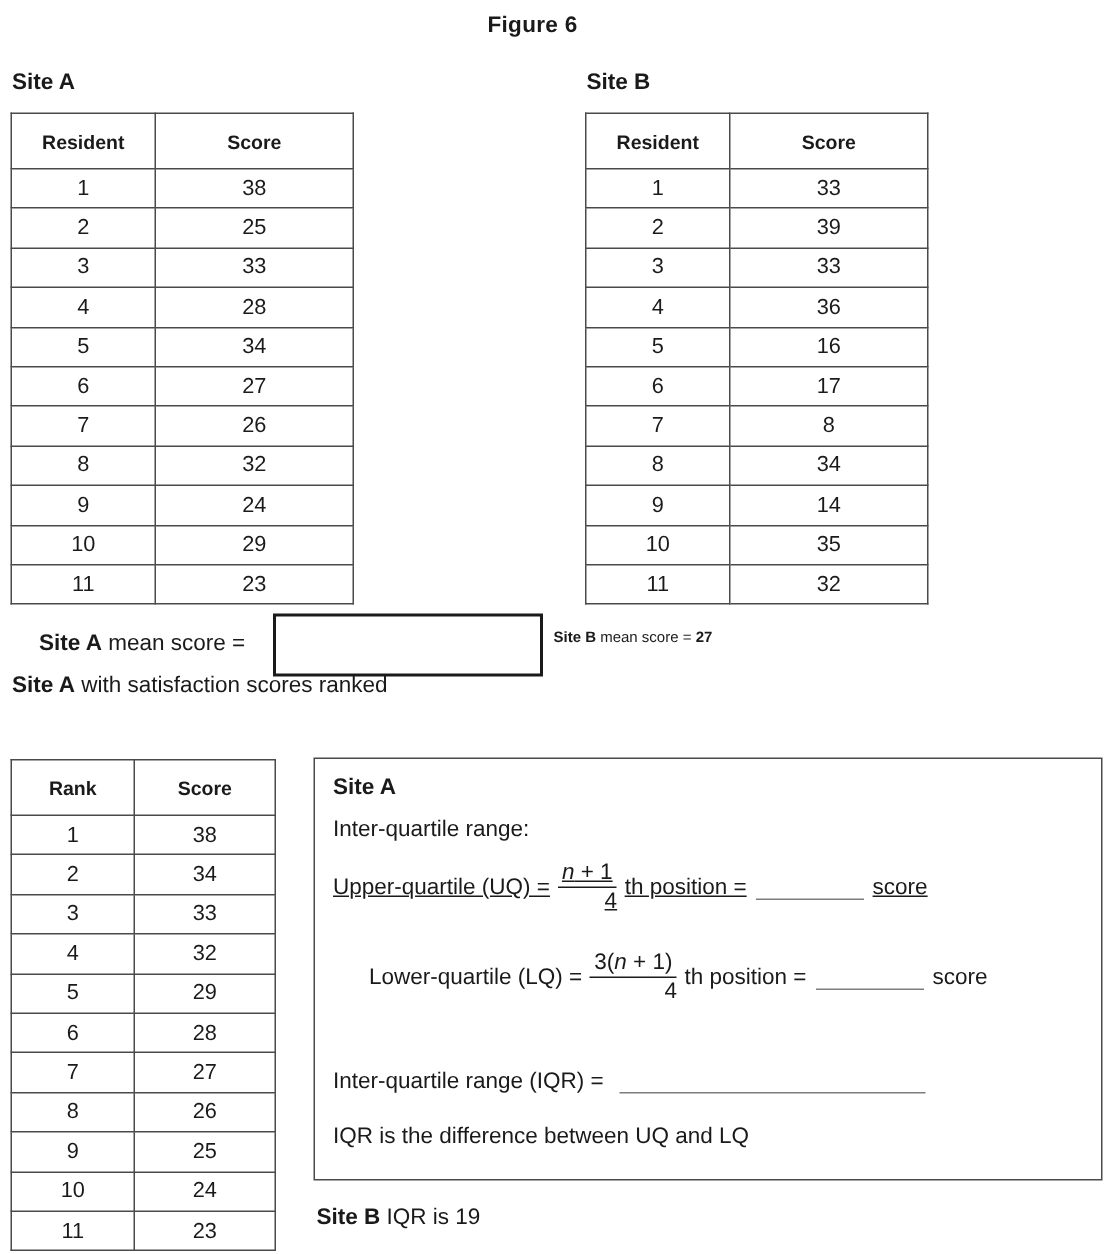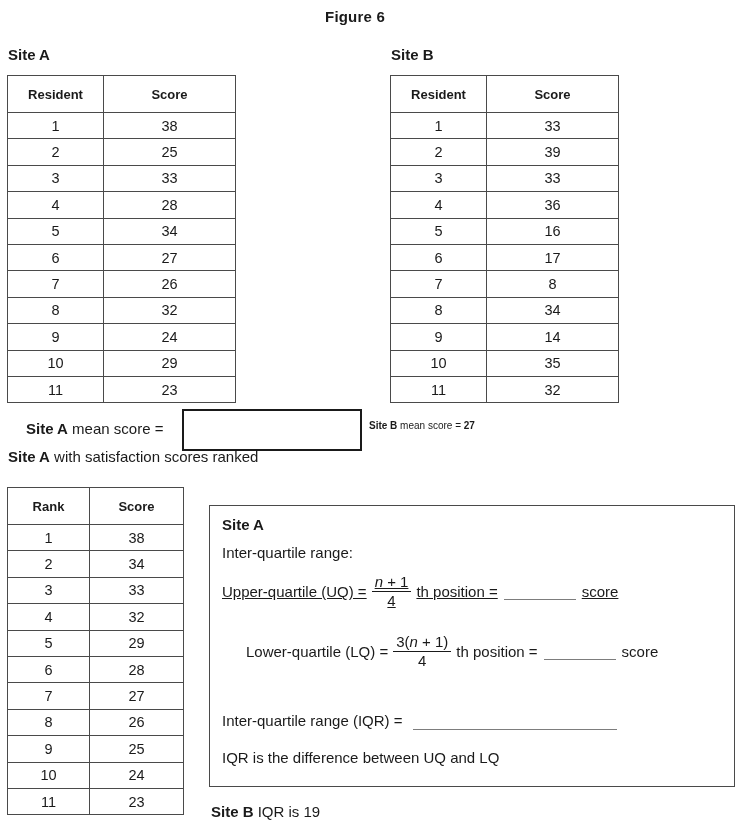--- a/index.html
+++ b/index.html
@@ -54,21 +54,21 @@
   }
   table.grid th {
     height: 36px;
     font-weight: bold;
     font-size: 13px;
   }
   table.grid td { height: 25.4px; }
 
   #site-a-table  { left: 7px;   top: 75px; }
   #site-b-table  { left: 390px; top: 75px; }
-  #ranked-table  { left: 7px;   top: 487px; border-radius: 27px; }
+  #ranked-table  { left: 7px;   top: 506px; border-radius: 27px; }
 
   #site-a-table .c-id, #site-b-table .c-id { width: 96px; }
   #site-a-table .c-sc, #site-b-table .c-sc { width: 132px; }
   #ranked-table .c-id { width: 82px; }
   #ranked-table .c-sc { width: 94px; }
 
   
   #mean-a-row {
     left: 8px;
     top: 420px;
@@ -117,21 +117,21 @@
     white-space: nowrap;
     display: flex;
     align-items: center;
   }
   #uq-line { left: 12px; top: 68px; text-decoration: underline; }
   #lq-line { left: 12px; top: 128px; margin-left: 24px; }
 
   .frac {
     display: inline-flex;
     flex-direction: column;
-    align-items: center;
+    align-items: flex-end;
     margin: 0 5px;
     vertical-align: middle;
     line-height: 1.08;
   }
   .frac .num {
     padding: 0 3px 1px 3px;
     border-bottom: 1.5px solid #1a1a1a;
     font-size: 15px;
   }
   .frac .den {

